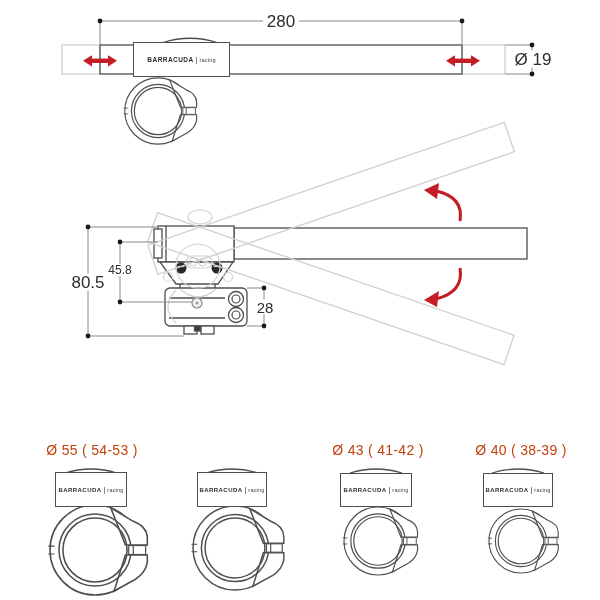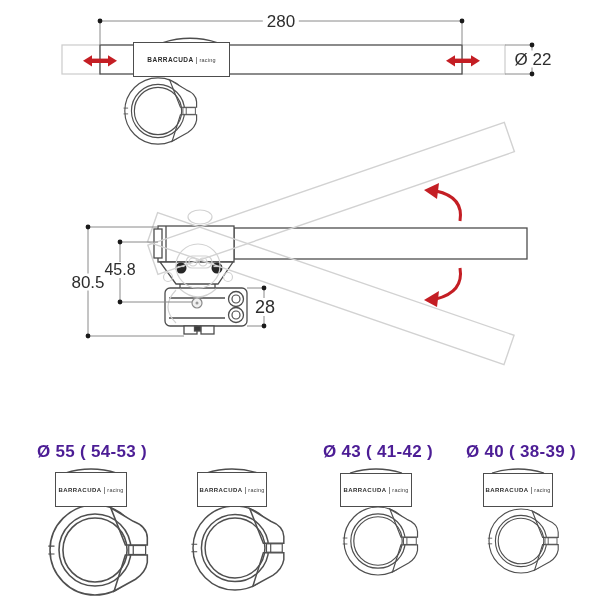--- a/index.html
+++ b/index.html
@@ -8,27 +8,27 @@
     font-family:"Liberation Sans", sans-serif; overflow:hidden;
   }
   .canvas svg { position:absolute; left:0; top:0; }
 
   
   .dim {
     position:absolute; transform:translate(-50%,-50%);
     background:#ffffff; padding:0 4px; color:#2d2d2d;
     font-size:17px; line-height:1; white-space:nowrap;
   }
-  .dim.small { font-size:16px; }
-  .dim.tiny  { font-size:18px; }
+  .dim.small { font-size:12px; }
+  .dim.tiny  { font-size:15px; }
 
   
   .clamp-label {
     position:absolute; transform:translateX(-50%);
-    color:#4c1d95; font-weight:700; font-size:17px; letter-spacing:.3px;
+    color:#c2410c; font-weight:400; font-size:14px; letter-spacing:.3px;
     white-space:nowrap; line-height:1;
   }
 
   
   .brand-plate {
     position:absolute; box-sizing:border-box; background:#ffffff;
     border:1.4px solid #4d4d4d;
     display:flex; align-items:center; justify-content:center; gap:2px;
     white-space:nowrap;
   }
@@ -195,21 +195,21 @@
     <path d="M 350,473 Q 376,465 402,473" fill="#ffffff" stroke="#4d4d4d" stroke-width="1.3"></path>
     <path d="M 492,473 Q 518,465 544,473" fill="#ffffff" stroke="#4d4d4d" stroke-width="1.3"></path>
     <use href="#clampShape" transform="translate(95,550) scale(1.125)"></use>
     <use href="#clampShape" transform="translate(235,548) scale(1.05)"></use>
     <use href="#clampShape" transform="translate(378,541) scale(0.85)"></use>
     <use href="#clampShape" transform="translate(521,541) scale(0.80)"></use>
   </g>
 </svg>
 
   <div class="dim" style="left:281px; top:21px;">280</div>
-  <div class="dim" style="left:533px; top:59px;">Ø 22</div>
+  <div class="dim" style="left:533px; top:59px;">Ø 19</div>
   <div class="dim" style="left:88px; top:282px;">80.5</div>
   <div class="dim small" style="left:120px; top:270px;">45.8</div>
   <div class="dim tiny" style="left:265px; top:307px;">28</div>
 
   <div class="brand-plate big" style="left:133px; top:42px; width:97px; height:35px;">
     <span class="brand-name">BARRACUDA</span>
     <span class="brand-sep">|</span>
     <span class="brand-suffix">racing</span>
   </div>
   <div class="brand-plate" style="left:55px; top:472px; width:72px; height:35px;">

